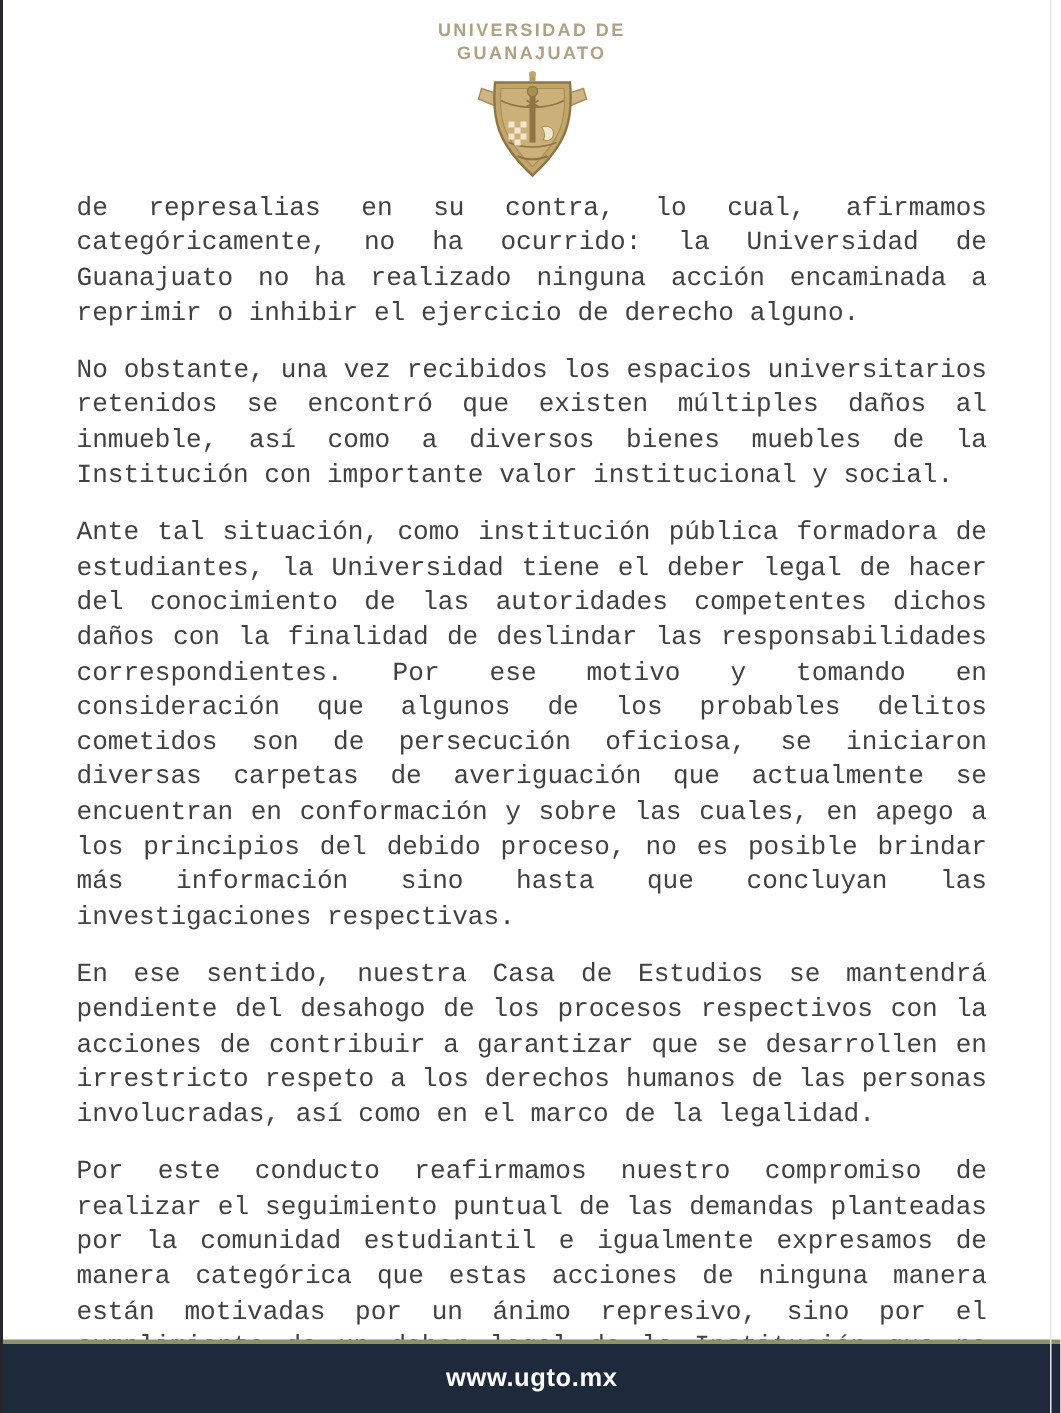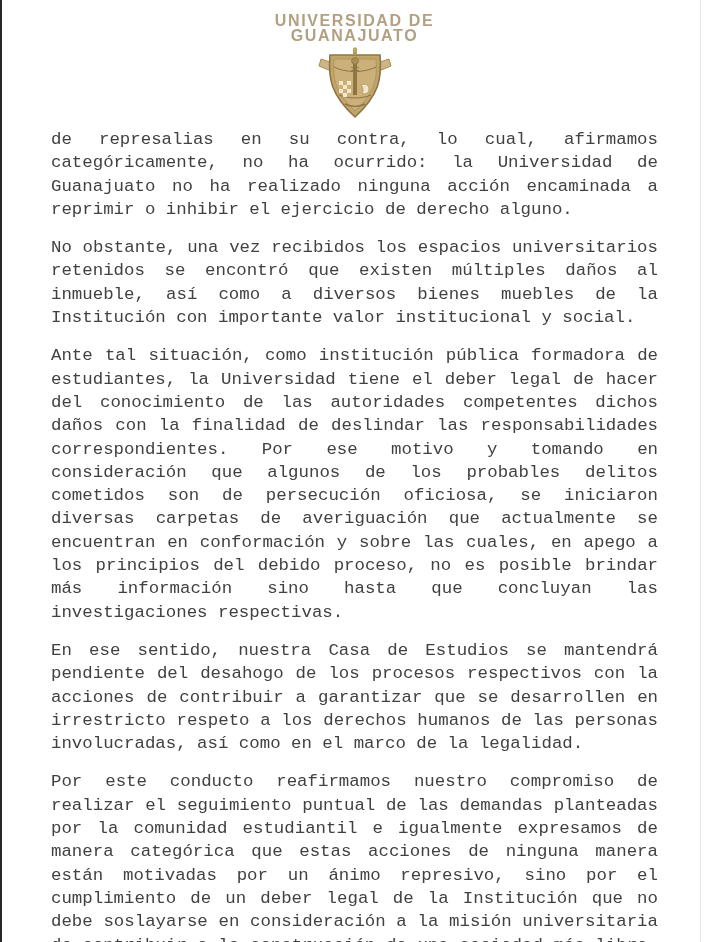--- a/index.html
+++ b/index.html
@@ -16,21 +16,21 @@
     border-left:2px solid #26262c;
     box-sizing:border-box;
   }
   .page::after{ 
     content:""; position:absolute; top:0; right:6px; bottom:0; width:1px;
     background:#e8e6e3;
   }
   .header { text-align:center; padding-top:13px; }
   .uni-name {
     color:#b2a083;
-    font-size:16px;
+    font-size:12px;
     font-weight:700;
     letter-spacing:1.6px;
     line-height:15px;
   }
   .crest { display:block; margin:4px auto 0; width:80px; height:74px; }
   .content {
     padding:7px 49px 0 49px;
     color:#414141;
     font-size:17.4px;
     line-height:23.3px;
@@ -107,14 +107,20 @@
     <p class="para">Ante tal situación, como institución pública formadora de estudiantes, la Universidad tiene el deber legal de hacer del conocimiento de las autoridades competentes dichos daños con la finalidad de deslindar las responsabilidades correspondientes. Por ese motivo y tomando en consideración que algunos de los probables delitos cometidos son de persecución oficiosa, se iniciaron diversas carpetas de averiguación que actualmente se encuentran en conformación y sobre las cuales, en apego a los principios del debido proceso, no es posible brindar más información sino hasta que concluyan las investigaciones respectivas.</p>
     <p class="para">En ese sentido, nuestra Casa de Estudios se mantendrá pendiente del desahogo de los procesos respectivos con la acciones de contribuir a garantizar que se desarrollen en irrestricto respeto a los derechos humanos de las personas involucradas, así como en el marco de la legalidad.</p>
     <p class="para">Por este conducto reafirmamos nuestro compromiso de realizar el seguimiento puntual de las demandas planteadas por la comunidad estudiantil e igualmente expresamos de manera categórica que estas acciones de ninguna manera están motivadas por un ánimo represivo, sino por el cumplimiento de un deber legal de la Institución que no debe soslayarse en consideración a la misión universitaria de contribuir a la construcción de una sociedad más libre, justa y democrática.</p>
 
     <div class="closing">
       <div>“La verdad os hará libres”</div>
       <div>Guanajuato, Gto., 28 de febrero de 2024</div>
     </div>
   </div>
 
+  <div class="footer">
+    <div class="gold-line"></div>
+    <div class="navy-bar">
+      <a class="site" href="#">www.ugto.mx</a>
+    </div>
+  </div>
 
 </div>
 
 </body></html>

